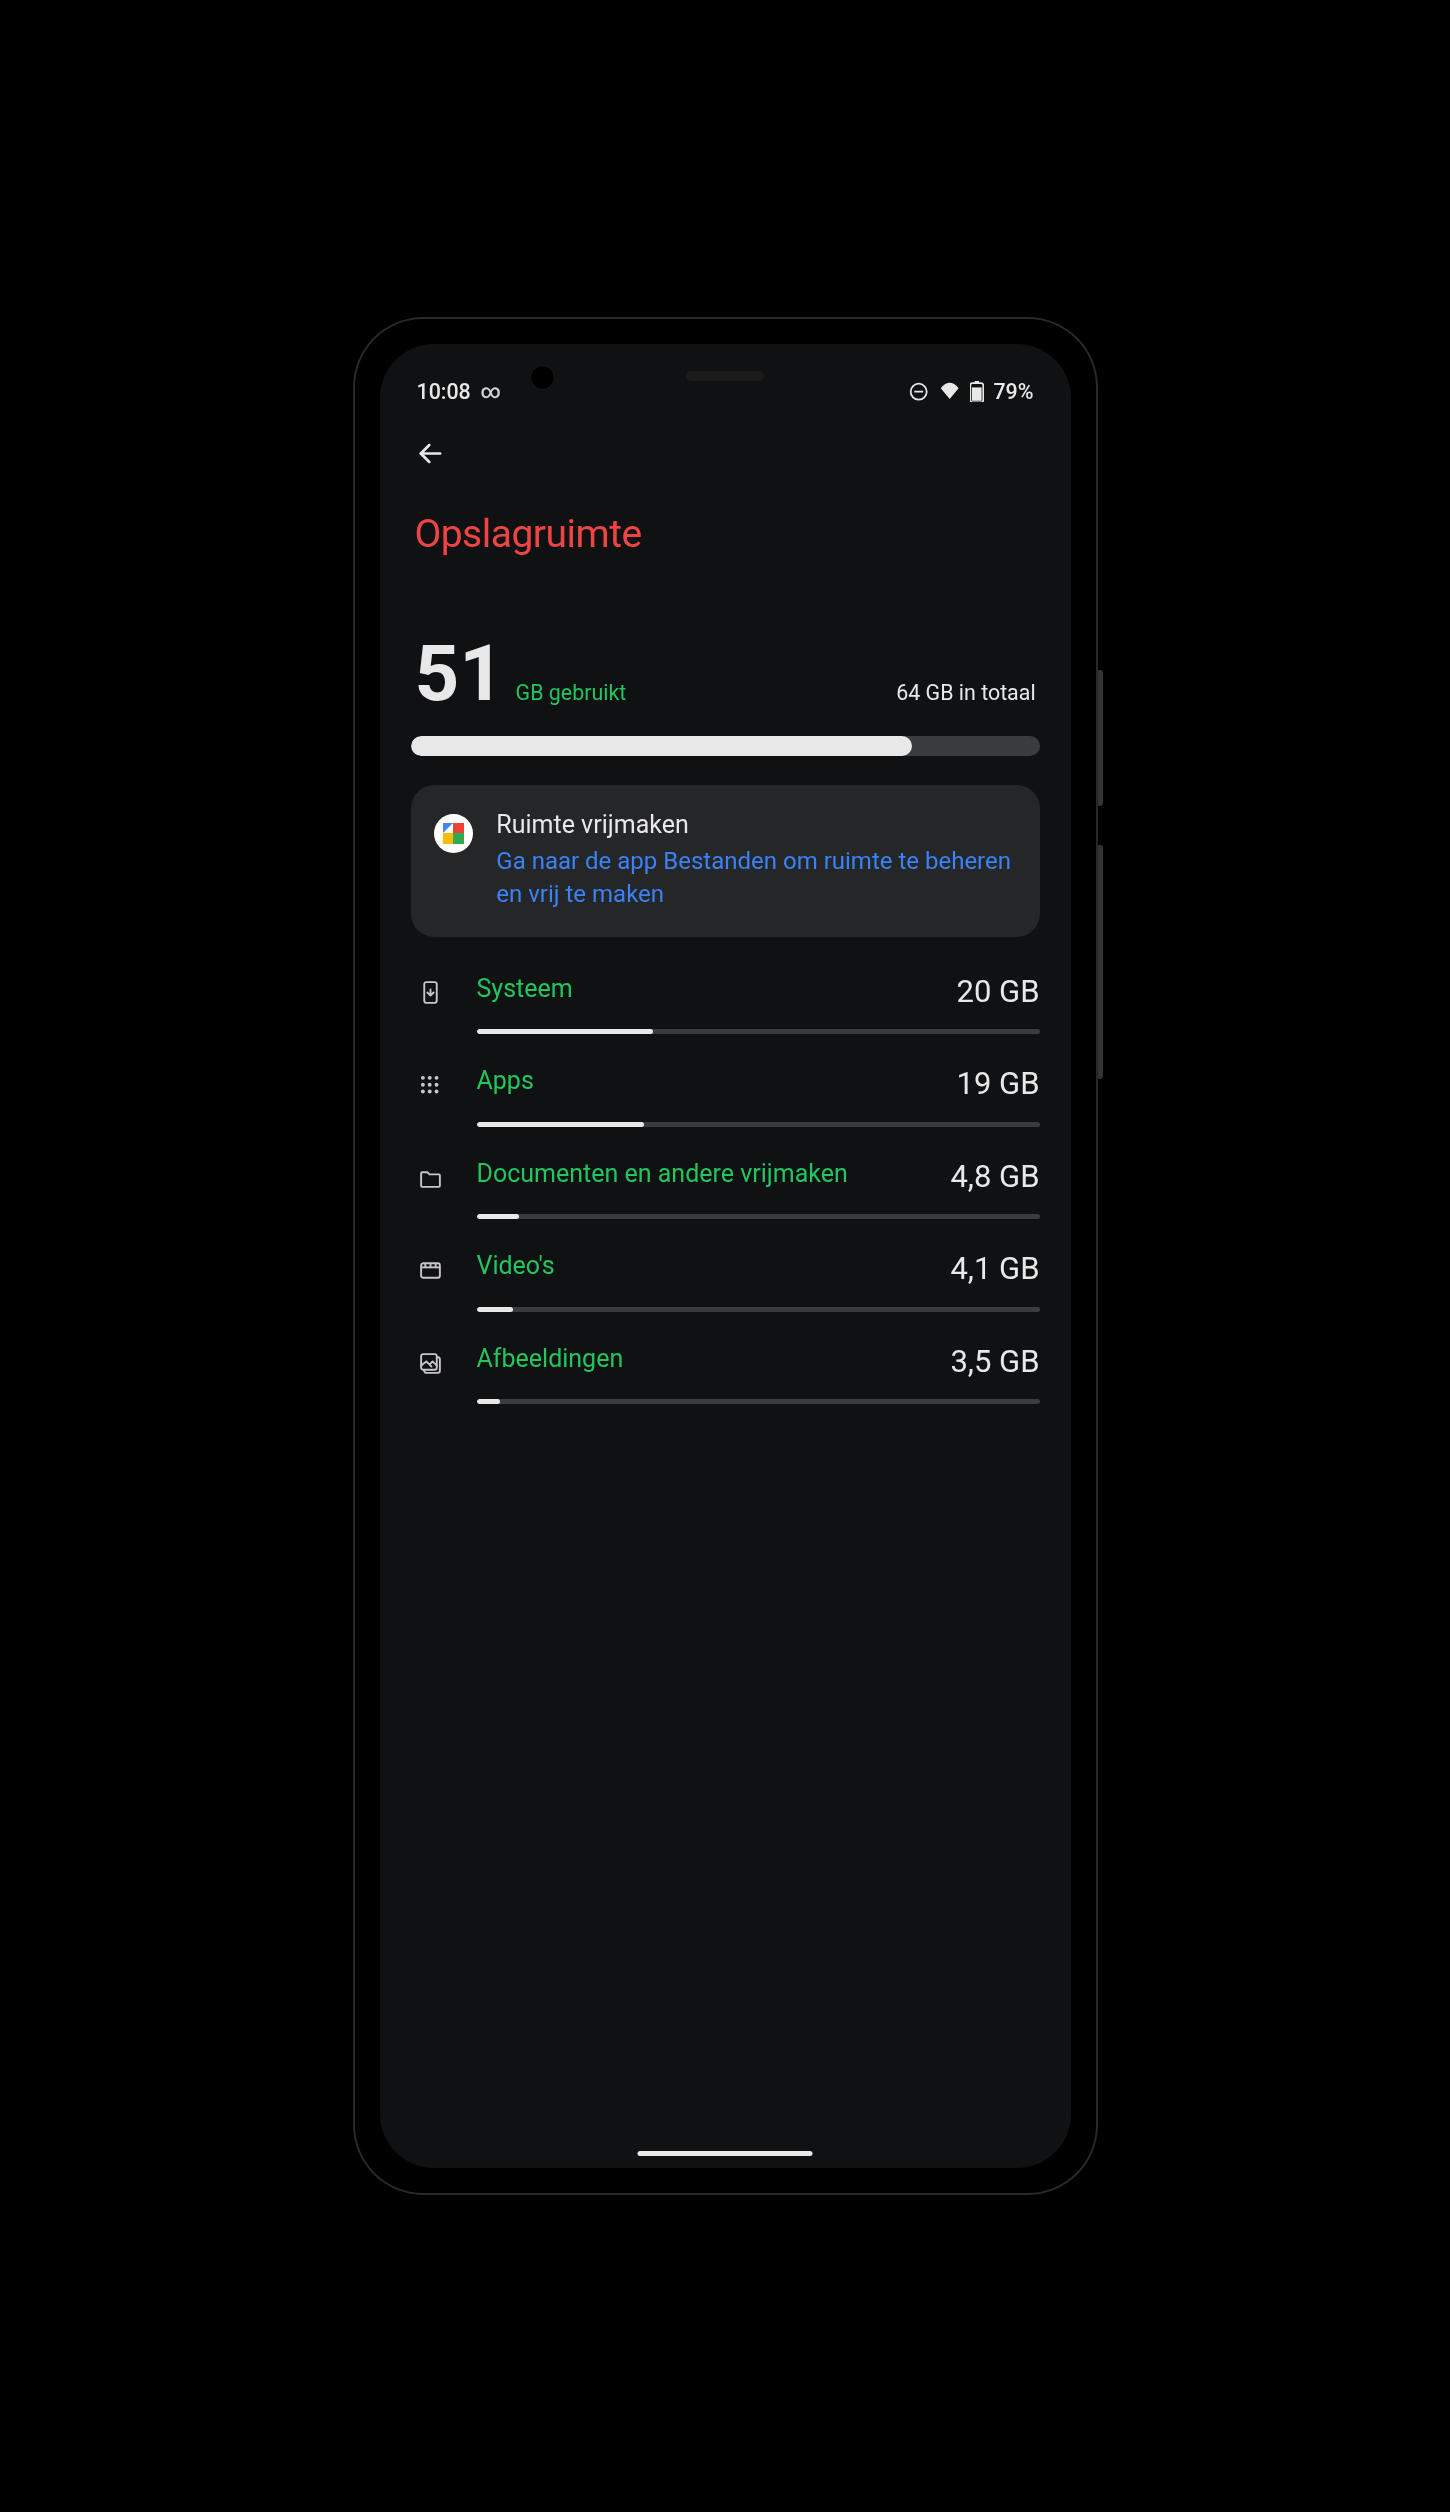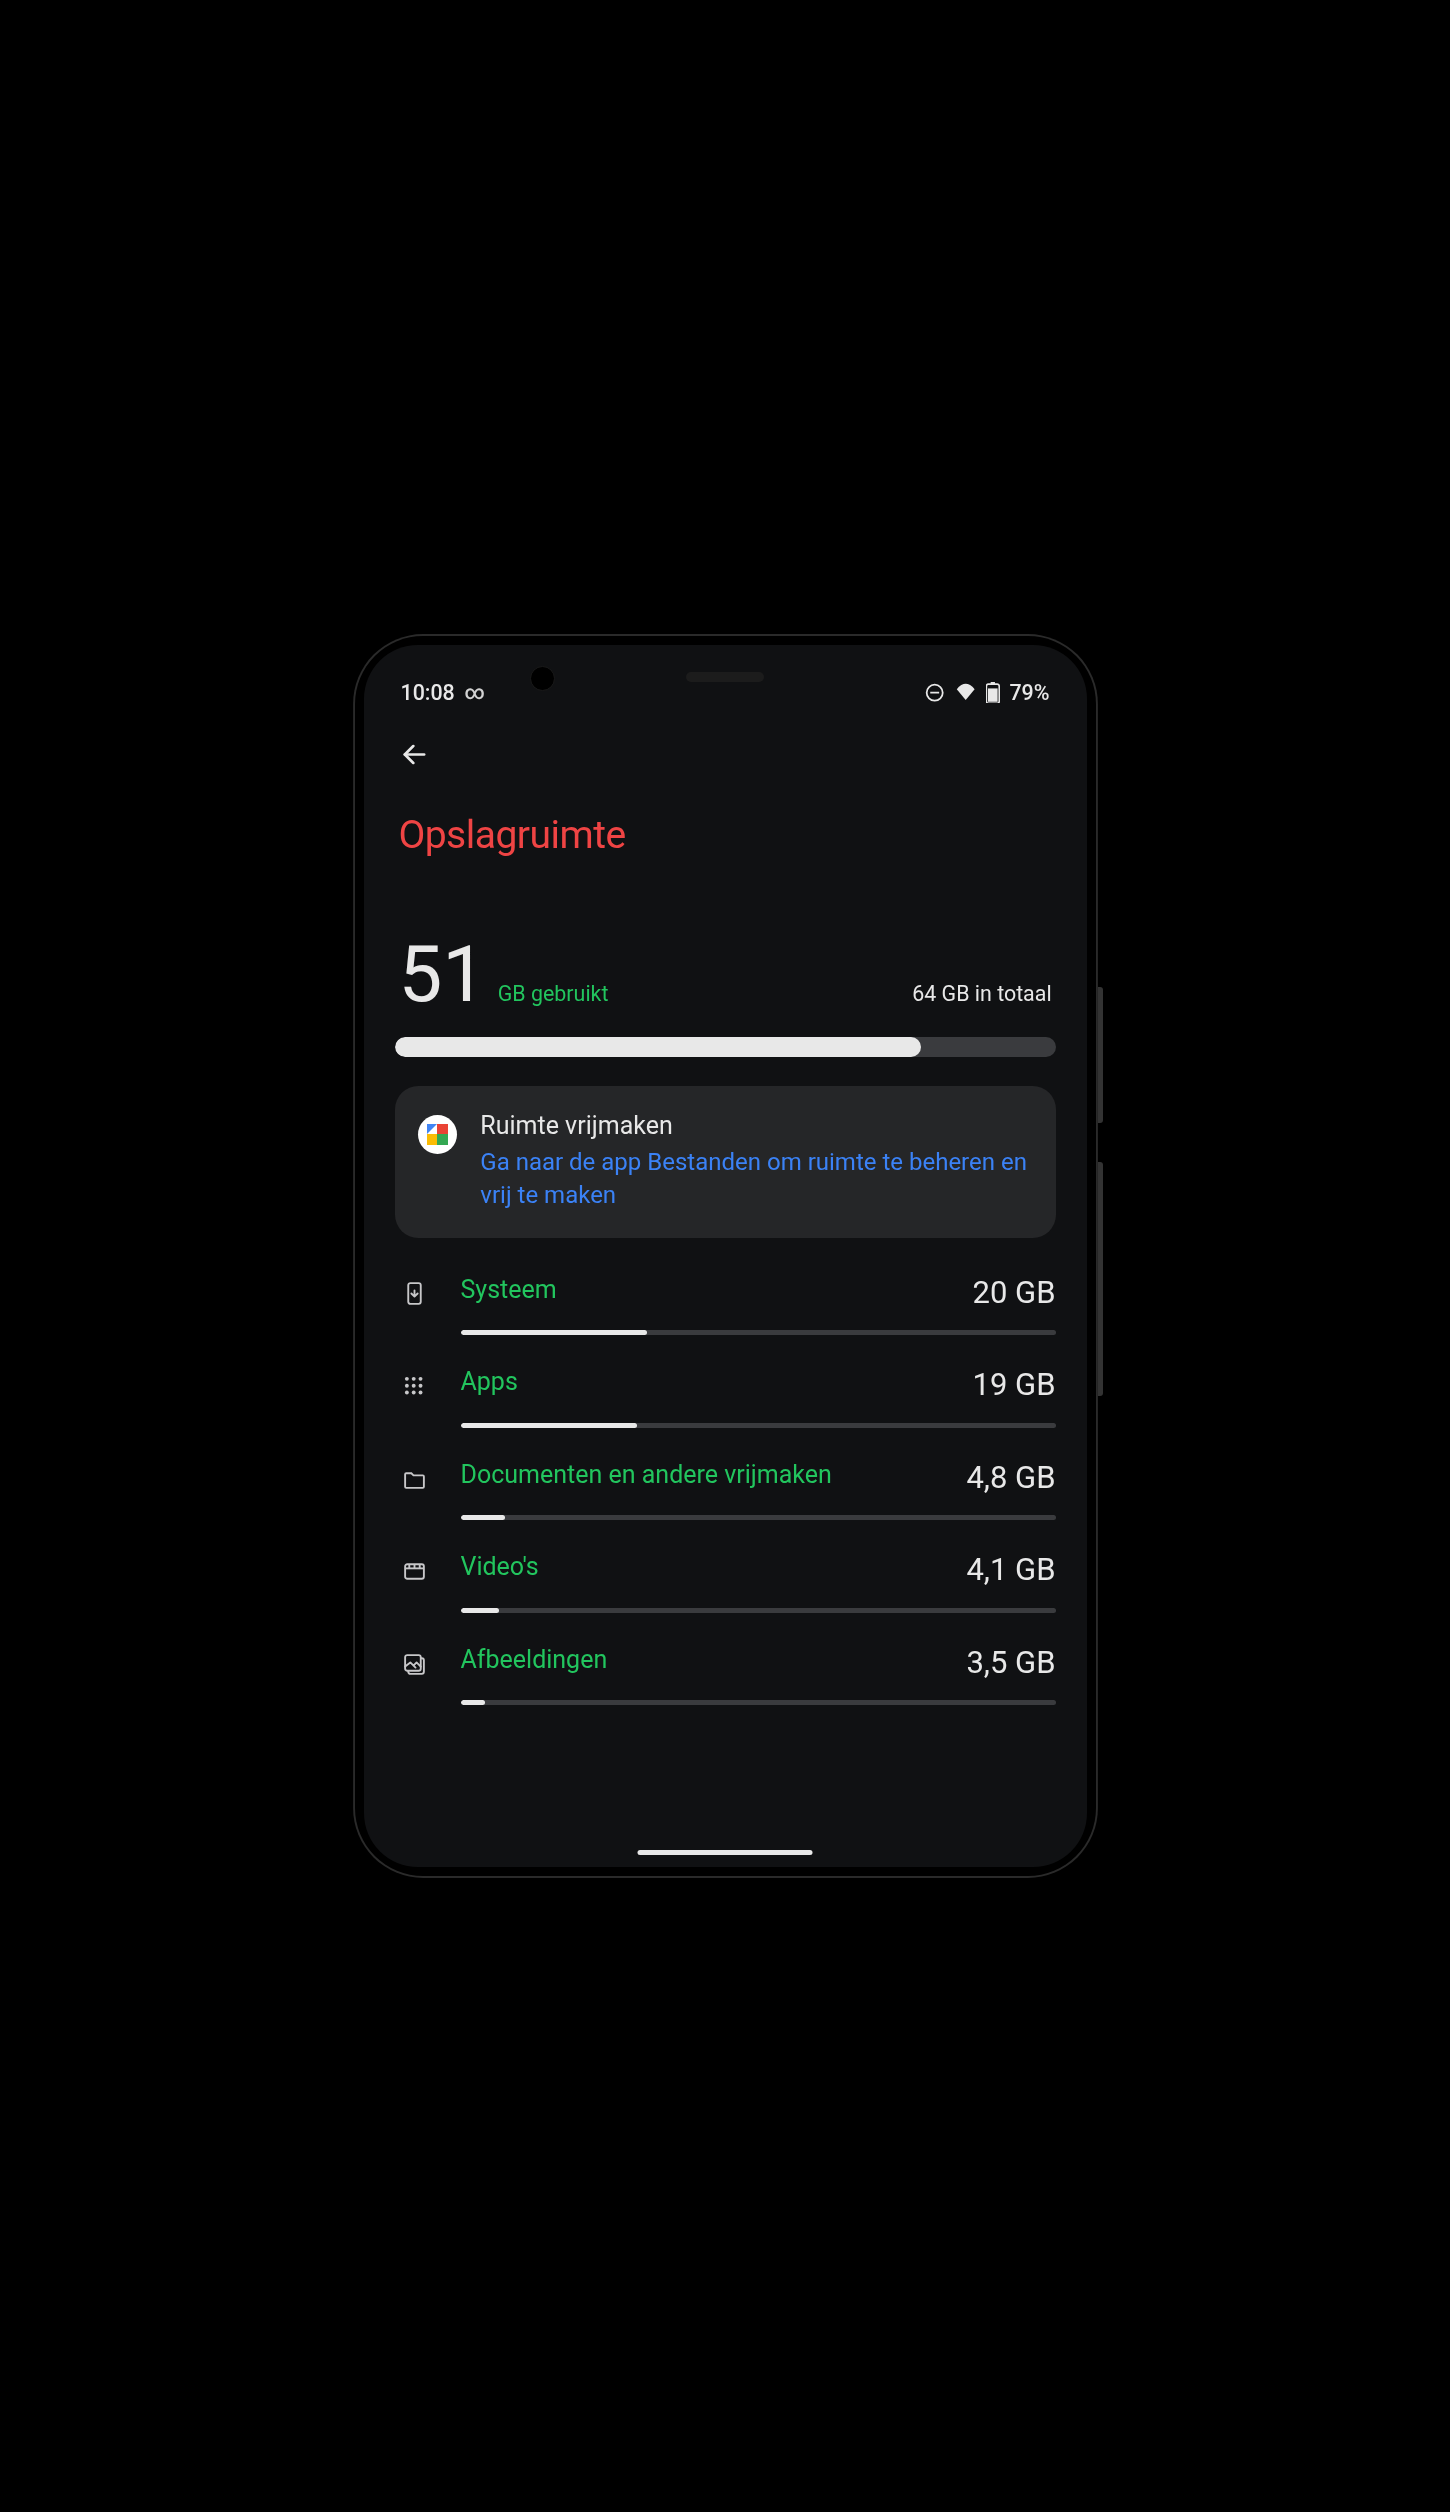--- a/index.html
+++ b/index.html
@@ -7,24 +7,24 @@
     background: #000;
     font-family: 'Roboto', -apple-system, 'Segoe UI', sans-serif;
     display: flex;
     justify-content: center;
     align-items: center;
     min-height: 100vh;
     padding: 39px;
   }
   .phone-frame {
     width: 741px;
-    height: 1240px;
+    height: 1874px;
     background: #000;
     border-radius: 68px;
-    padding: 9px;
+    padding: 25px;
     position: relative;
     box-shadow: 0 0 0 1.9px #2a2a2a, 0 19.5px 58px rgba(0,0,0,0.8);
   }
   .phone-side-button {
     position: absolute;
     right: -7.8px;
     width: 5.8px;
     background: #333;
     border-radius: 0 2.9px 2.9px 0;
   }
@@ -71,21 +71,21 @@
   }
   .status-left { display: flex; align-items: center; gap: 9.7px; }
   .status-right { display: flex; align-items: center; gap: 9.7px; }
   .infinity { font-size: 19.5px; opacity: 0.9; }
   .content { padding: 9.7px 31px 0 31px; }
   .back-row { padding: 17.5px 5.8px 39px 5.8px; }
   .back-arrow { font-size: 33px; font-weight: 300; color: #e8e8e8; cursor: pointer; display:inline-block; }
   .page-title { font-size: 39px; font-weight: 400; color: #ef4444; padding-left: 3.9px; letter-spacing: -0.5px; }
   .usage-block { padding: 78px 3.9px 9.7px 3.9px; display:flex; align-items:baseline; justify-content:space-between; }
   .usage-left { display:flex; align-items:baseline; gap:11.7px;}
-  .usage-big { font-size: 78px; font-weight: 400; line-height:1; }
+  .usage-big { font-size: 78px; font-weight: 700; line-height:1; }
   .usage-unit { font-size: 21.4px; font-weight: 400; color:#22c55e; }
   .usage-total { font-size: 21.4px; color:#e8e8e8; }
   .main-progress {
     width: 100%;
     height: 19.5px;
     background: #3a3b3e;
     border-radius: 11.7px;
     margin: 13.6px 0 29px 0;
     overflow: hidden;
     position: relative;

